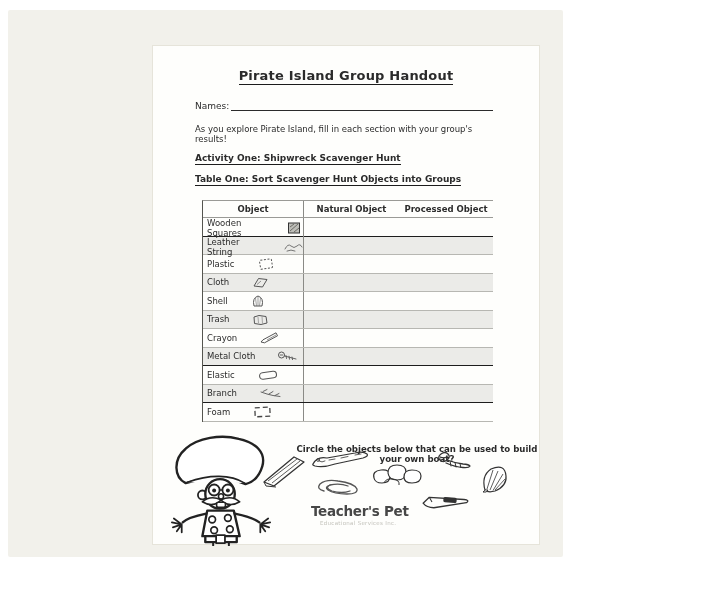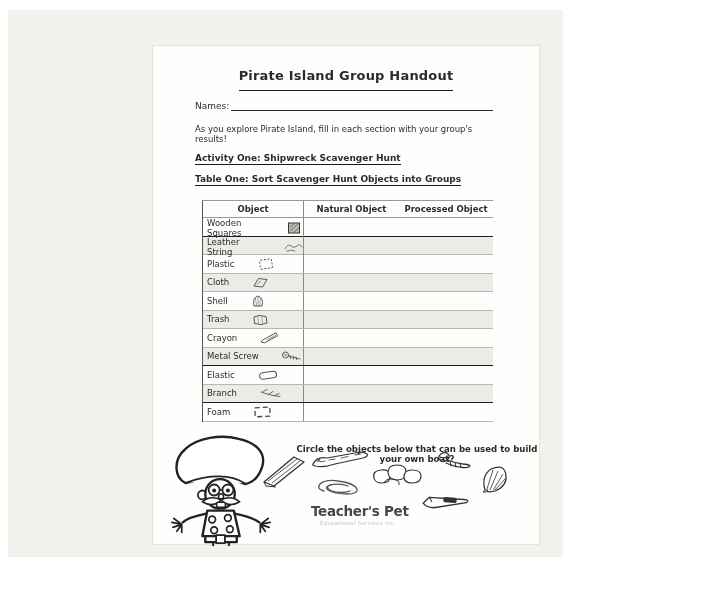--- a/index.html
+++ b/index.html
@@ -1,21 +1,21 @@
 <!DOCTYPE html>
 <html><head>
 <meta charset="utf-8">
 <style>
   html,body{margin:0;padding:0;background:#ffffff;width:710px;height:599px;overflow:hidden;
     font-family:"DejaVu Sans",sans-serif;color:#2b2b2b;}
   .desk{position:absolute;left:8px;top:10px;width:555px;height:547px;background:#f2f1eb;border-radius:2px;}
   .page{position:absolute;left:152px;top:45px;width:388px;height:500px;background:#fefefc;
     border:1px solid #e6e4da;box-sizing:border-box;}
   .title{margin-top:22px;text-align:center;font-size:13px;font-weight:bold;letter-spacing:.2px;}
-  .title span{border-bottom:1.5px solid #1c1c1c;padding-bottom:7px;}
+  .title span{border-bottom:1.5px solid #1c1c1c;padding-bottom:1px;}
   .content{margin:0 46px 0 42px;font-size:9px;}
   .names-row{display:flex;align-items:flex-end;margin-top:17px;}
   .names-row .lbl{flex:0 0 auto;padding-right:2px;}
   .names-row .line{flex:1 1 auto;border-bottom:1px solid #2b2b2b;height:10px;}
   .intro{margin-top:13px;font-size:8.5px;}
   .activity{margin-top:9px;font-weight:bold;}
   .activity span,.tbl-label span{border-bottom:1.2px solid #1c1c1c;padding-bottom:1px;}
   .steps{margin-top:7px;margin-left:26px;line-height:12.5px;font-size:8.5px;}
   .tbl-label{margin-top:11px;font-weight:bold;font-size:9px;}
   .w-table{margin-top:16px;margin-left:7px;width:290px;border-top:1px solid #9a9a96;
@@ -167,21 +167,21 @@
             </svg>
         </div>
         <div class="mark-cells">
             <div></div>
             <div></div>
           </div>
       </div>
 
       <div class="t-row thick">
         <div class="obj-cell">
-          <span>Metal Screw</span>
+          <span>Metal Cloth</span>
           <svg width="22" height="12" viewBox="0 0 22 12">
               <circle cx="4.5" cy="5" r="3" fill="none" stroke="#555" stroke-width="1"></circle>
               <path d="M3,5 h3" stroke="#555" stroke-width=".9"></path>
               <path d="M7.5,6 L19,9 M9,5.5 l.5,3 M12,6.2 l.5,3 M15,7 l.5,2.6" stroke="#555" stroke-width=".9" fill="none" stroke-linecap="round"></path>
             </svg>
         </div>
         <div class="mark-cells">
             <div></div>
             <div></div>
           </div>

